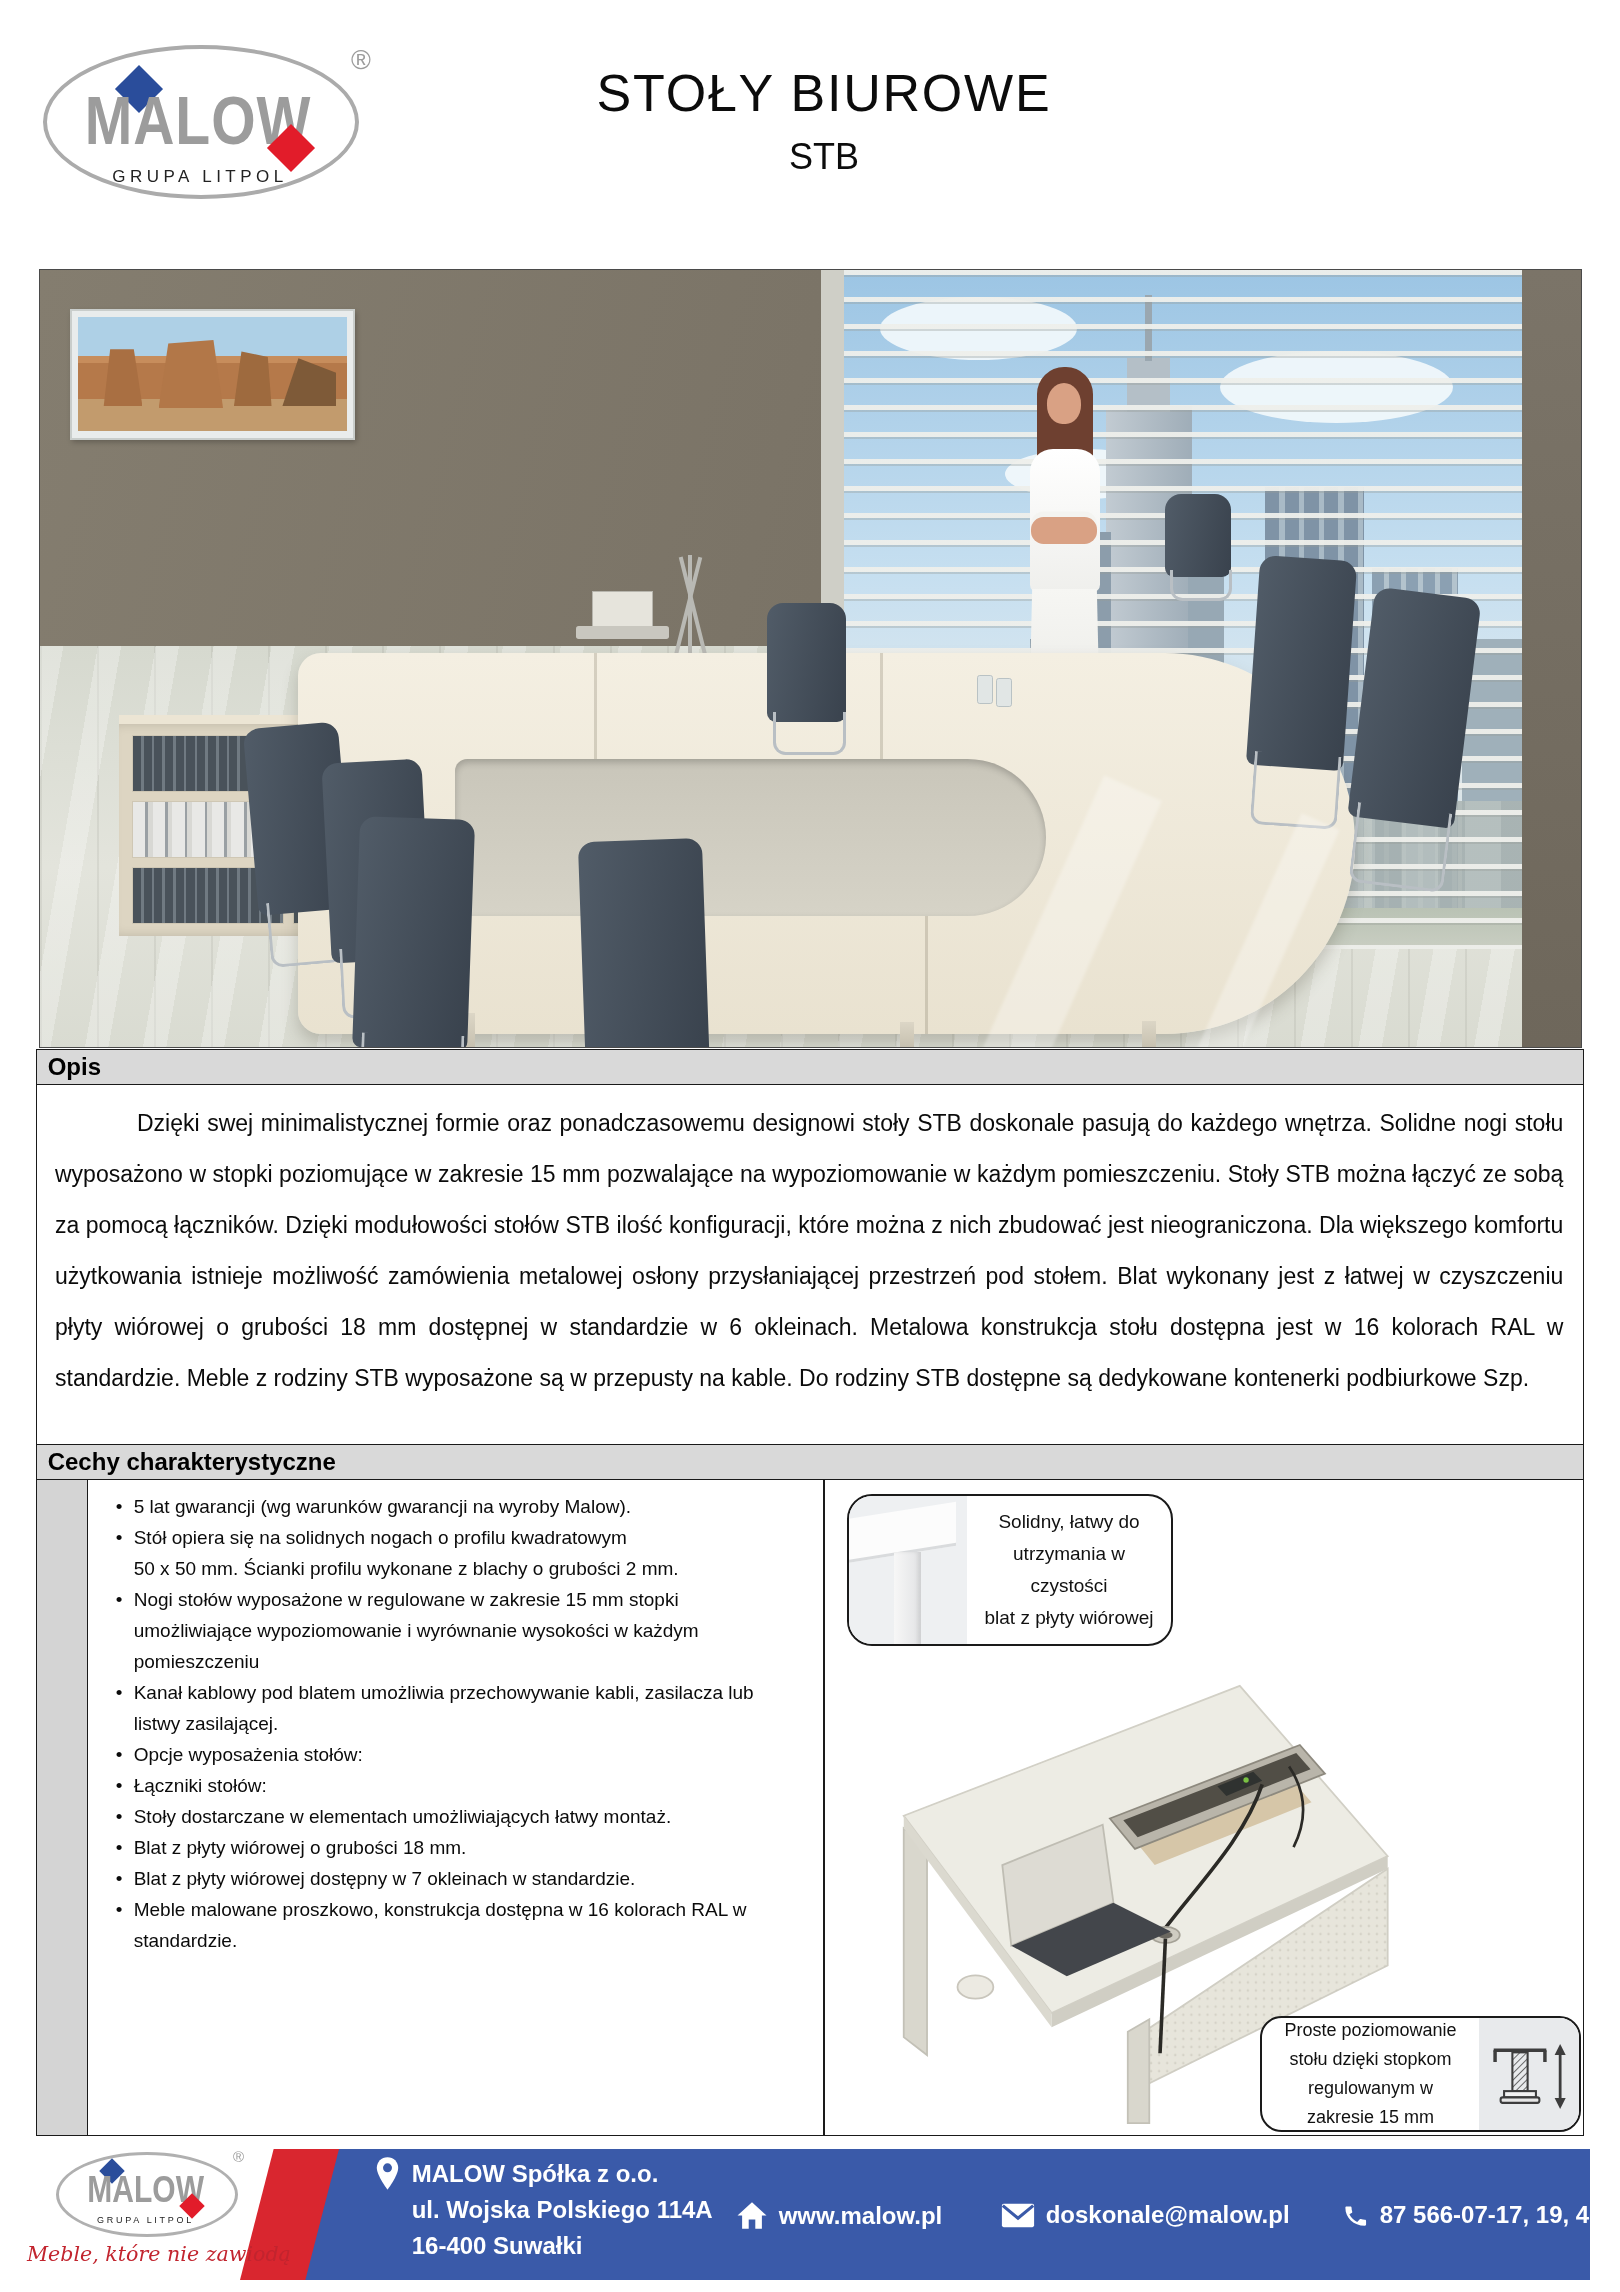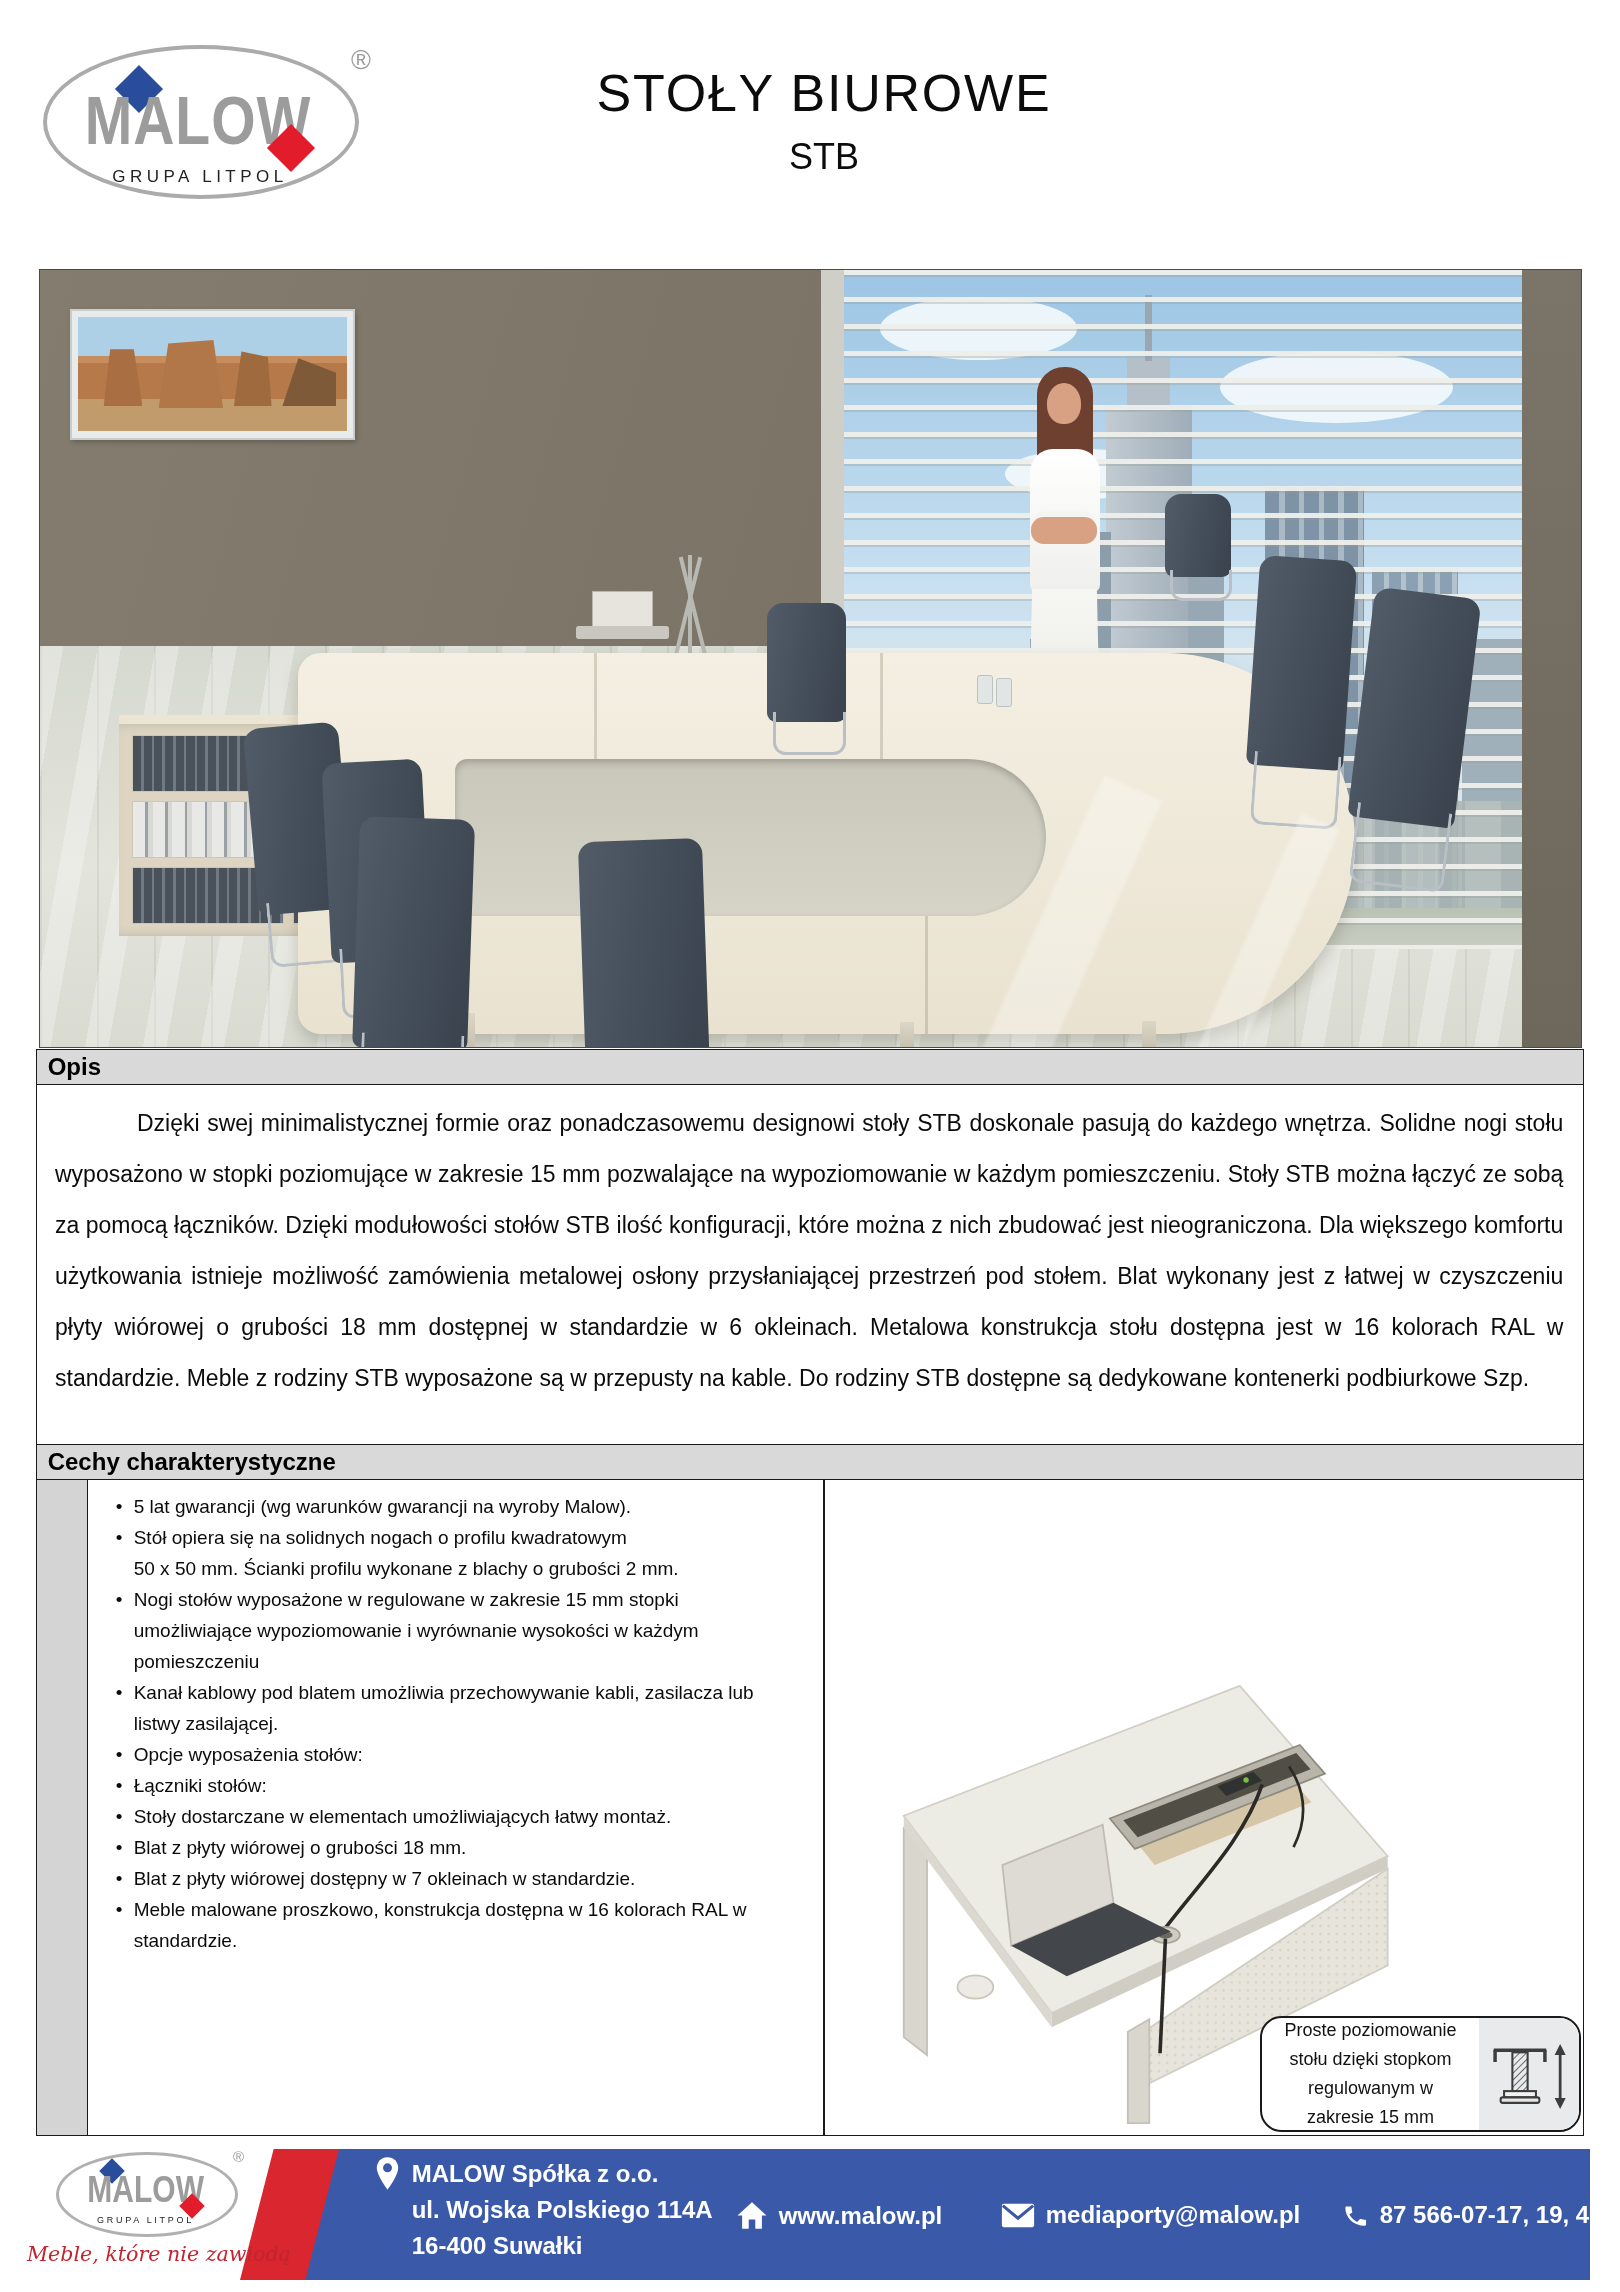--- a/index.html
+++ b/index.html
@@ -283,20 +283,29 @@
 listwy zasilającej.</span></div>
         <div class="feat"><span class="bullet">•</span><span class="ftext">Opcje wyposażenia stołów:</span></div>
         <div class="feat"><span class="bullet">•</span><span class="ftext">Łączniki stołów:</span></div>
         <div class="feat"><span class="bullet">•</span><span class="ftext">Stoły dostarczane w elementach umożliwiających łatwy montaż.</span></div>
         <div class="feat"><span class="bullet">•</span><span class="ftext">Blat z płyty wiórowej o grubości 18 mm.</span></div>
         <div class="feat"><span class="bullet">•</span><span class="ftext">Blat z płyty wiórowej dostępny w 7 okleinach w standardzie.</span></div>
         <div class="feat"><span class="bullet">•</span><span class="ftext">Meble malowane proszkowo, konstrukcja dostępna w 16 kolorach RAL w
 standardzie.</span></div>
       </div>
 
+    <div class="callout callout1">
+      <div class="cimg">
+        <div class="slab"></div>
+        <div class="leg"></div>
+      </div>
+      <div class="ctext">Solidny, łatwy do
+utrzymania w czystości
+blat z płyty wiórowej</div>
+    </div>
 
     <svg class="desk-svg" viewBox="0 0 655 560">
       <defs>
         <pattern id="perf" width="9" height="9" patternUnits="userSpaceOnUse">
             <circle cx="4" cy="4" r="1.4" fill="#c9c6ba"></circle>
           </pattern>
       </defs>
       <polygon points="610,264 610,372 335,508 335,448" fill="#e7e5db" stroke="#d0cec4" stroke-width="2"></polygon>
       <polygon points="610,264 610,372 335,508 335,448" fill="url(#perf)" opacity="0.6"></polygon>
       <polygon points="70,219 96,238 96,472 70,452" fill="#d9d7cd" stroke="#c3c1b7" stroke-width="2"></polygon>
@@ -383,21 +392,21 @@
       <span>www.malow.pl</span>
     </div>
 
     <div class="fitem" style="left:1001px;top:52px;">
       <span class="ic">
         <svg width="34" height="27" viewBox="0 0 38 28">
             <rect x="1" y="1" width="36" height="26" rx="2" fill="#fff"></rect>
             <path d="M2,3 L19,17 L36,3" fill="none" stroke="#3a5aa9" stroke-width="3.5"></path>
           </svg>
       </span>
-      <span>mediaporty@malow.pl</span>
+      <span>doskonale@malow.pl</span>
     </div>
 
     <div class="fitem" style="left:1342px;top:52px;">
       <span class="ic">
         <svg width="27" height="27" viewBox="0 0 24 24">
             <path d="M6.6,10.8c1.5,3 3.9,5.4 6.9,6.9l2.3-2.3c0.3-0.3 0.7-0.4 1-0.2 1.1,0.4 2.4,0.6 3.6,0.6 0.6,0 1,0.4 1,1V20c0,0.6-0.4,1-1,1C10.1,21 3,13.9 3,5c0-0.6 0.4-1 1-1h3.5c0.6,0 1,0.4 1,1 0,1.3 0.2,2.5 0.6,3.6 0.1,0.3 0,0.7-0.2,1L6.6,10.8z" fill="#fff"></path>
           </svg>
       </span>
       <span>87 566-07-17, 19, 43</span>
     </div>

